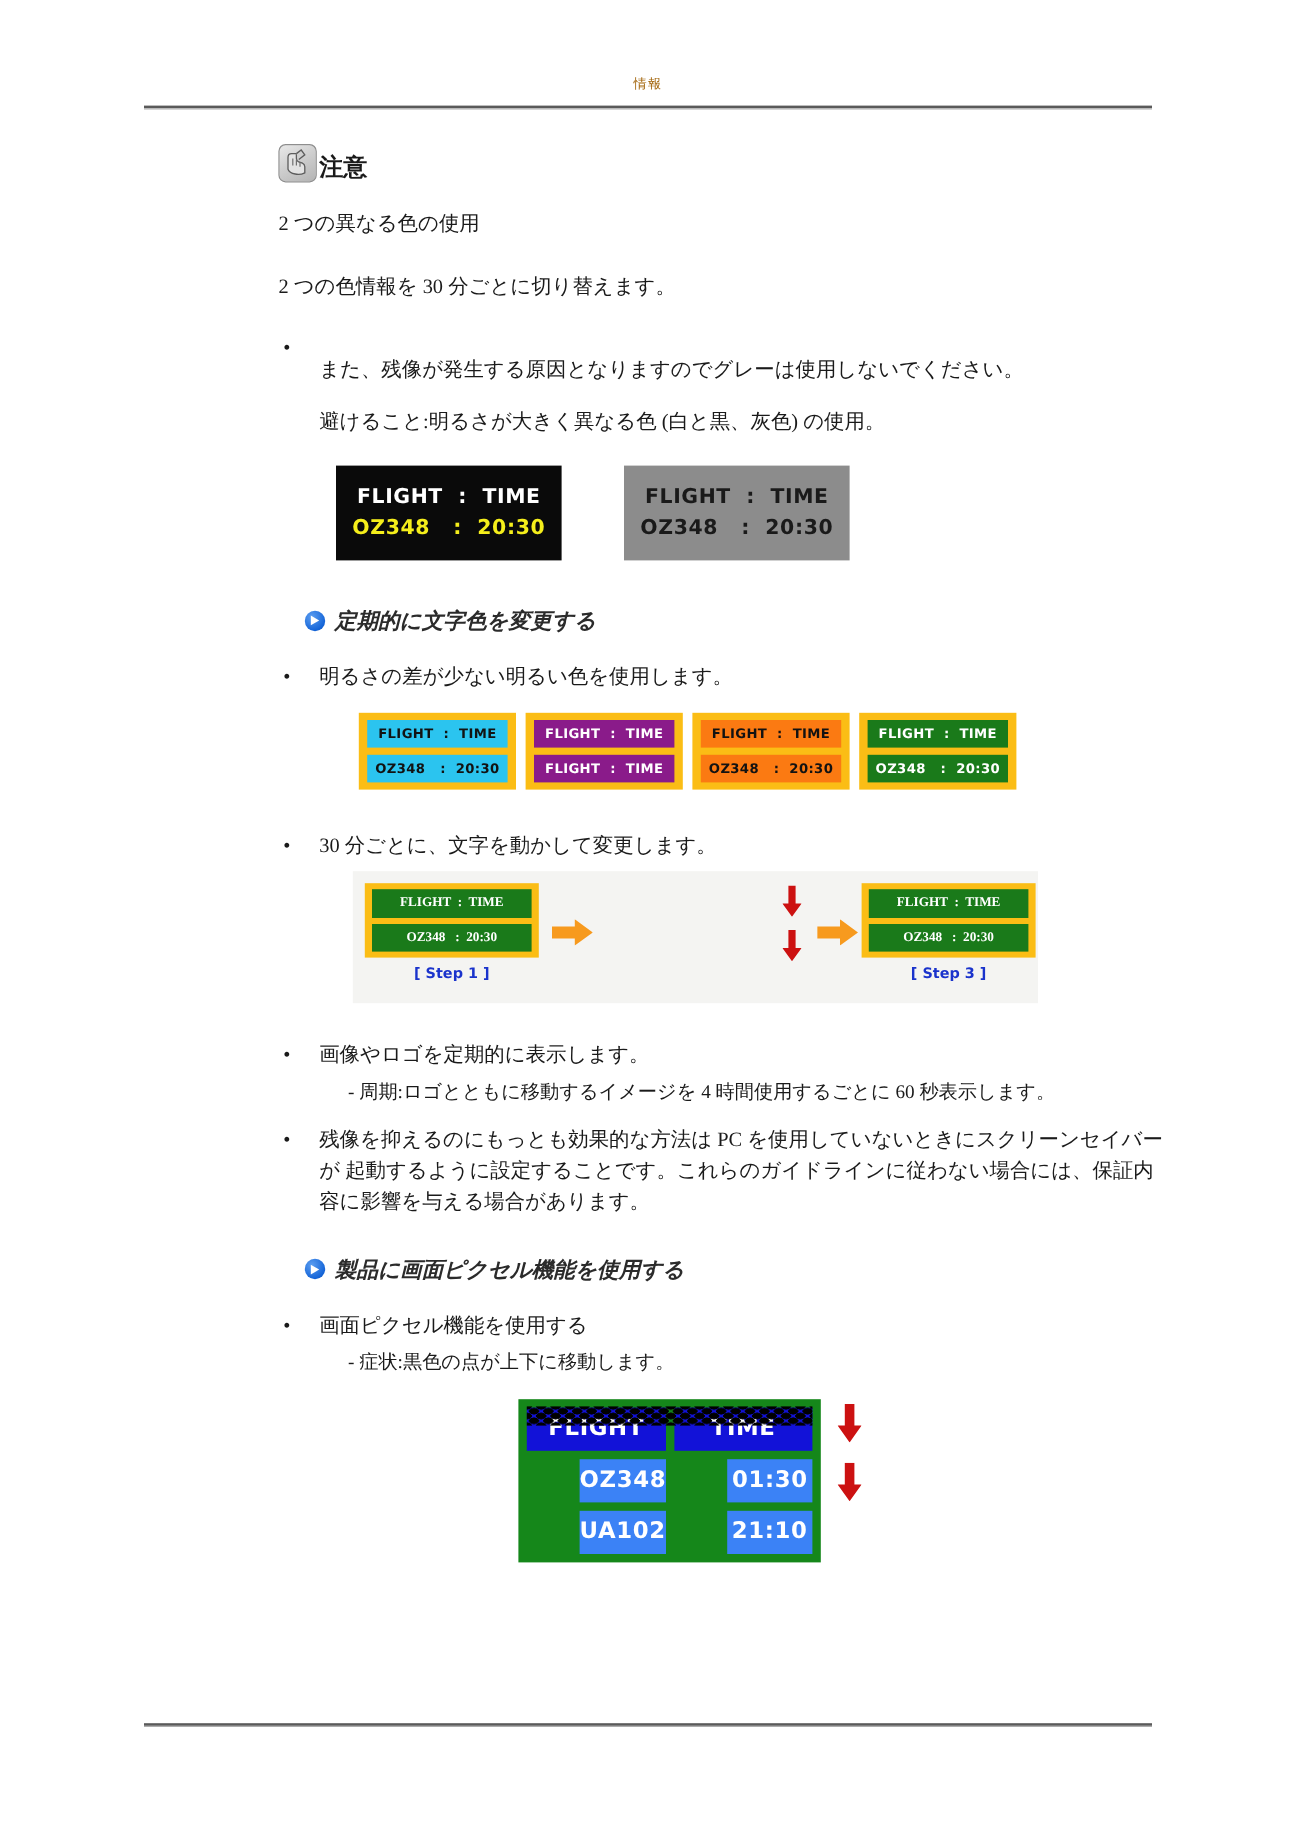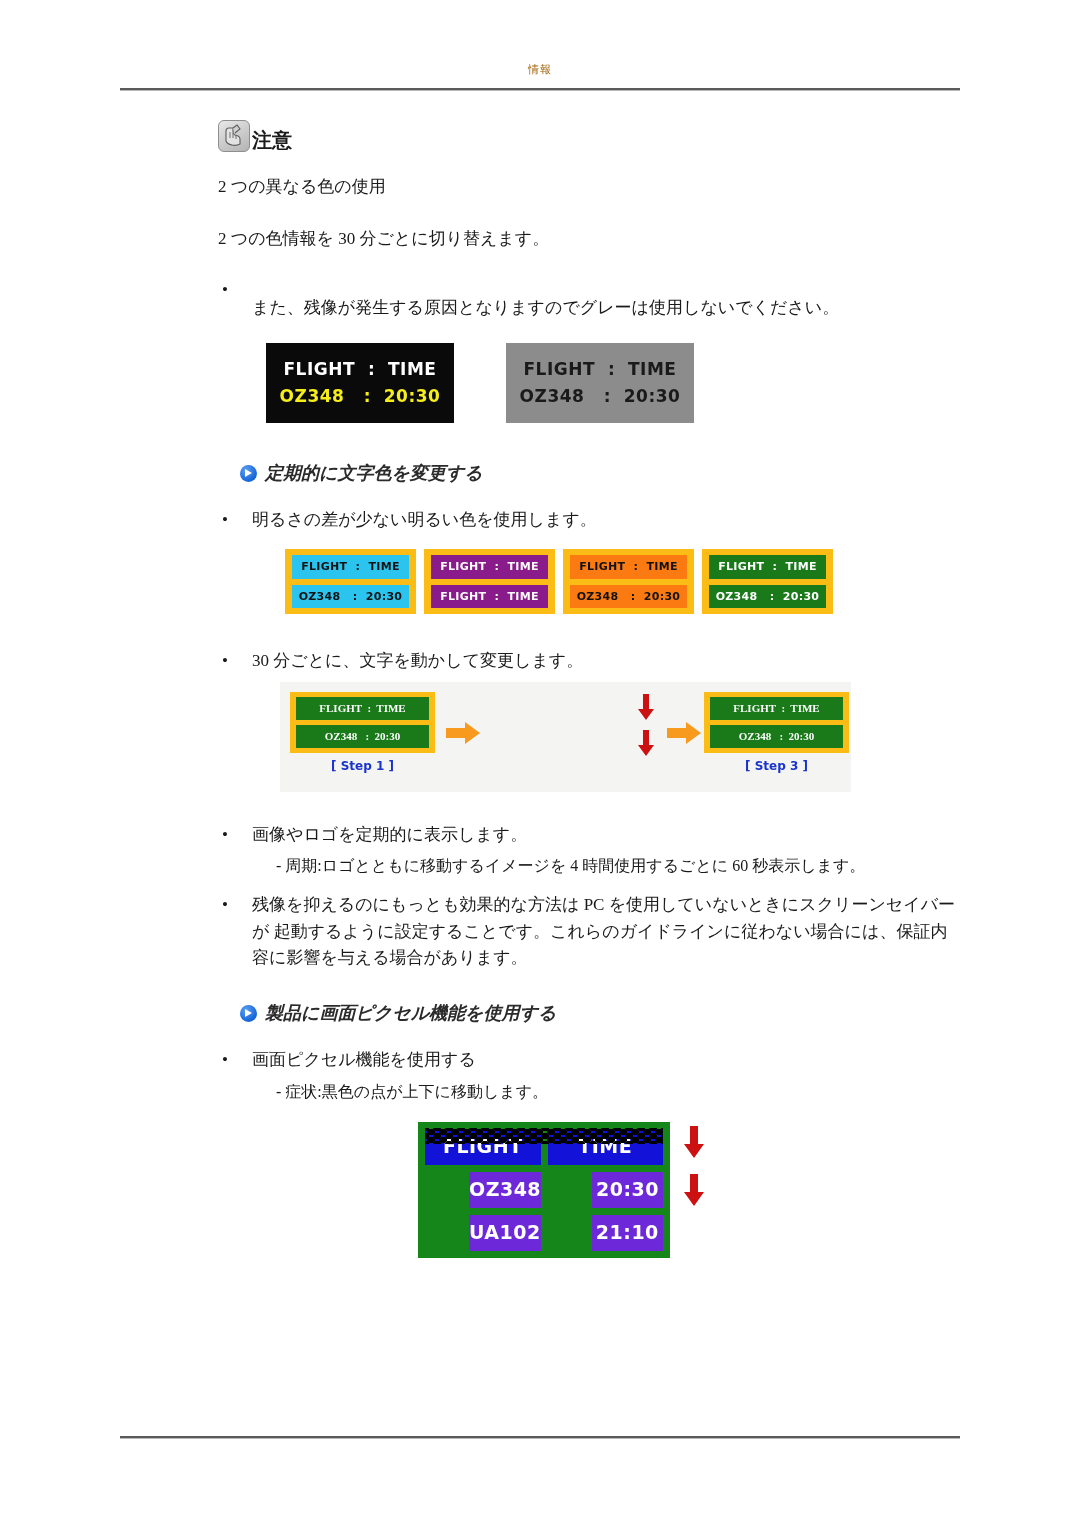--- a/index.html
+++ b/index.html
@@ -37,21 +37,21 @@
   .rule-bottom {
     position: absolute;
     left: 120px; right: 120px; top: 1436px;
     height: 2px;
     background: #5a5a5a;
     border-bottom: 1px solid #b9b9b9;
   }
 
   .content {
     position: absolute;
-    left: 218px; top: 120px;
+    left: 232px; top: 120px;
     width: 740px;
   }
 
   
   .note-head {
     display: flex;
     align-items: flex-end;
     gap: 2px;
     margin-bottom: 22px;
   }
@@ -253,21 +253,21 @@
     text-align: center;
     padding: 8px 0;
     color: #ffffff;
     font-family: "DejaVu Sans", "Liberation Sans", sans-serif;
     font-size: 19px;
     font-weight: 700;
     letter-spacing: 0.5px;
     line-height: 1.05;
   }
   .pixel-board .prow.head .pcell { background: #1212d8; }
-  .pixel-board .prow.body .pcell { background: #6d28d9; margin-left: 44px; }
+  .pixel-board .prow.body .pcell { background: #3b82f6; margin-left: 44px; }
   .dots-overlay {
     position: absolute;
     left: 7px; top: 6px;
     width: 238px; height: 16px;
     background-image:
       radial-gradient(#000 48%, transparent 52%),
       radial-gradient(#000 48%, transparent 52%);
     background-size: 12px 8px, 12px 8px;
     background-position: 0 0, 6px 4px;
     pointer-events: none;
@@ -300,20 +300,21 @@
       <span class="note-head-text">注意</span>
     </div>
 
     <p class="para">2 つの異なる色の使用</p>
     <p class="para">2 つの色情報を 30 分ごとに切り替えます。</p>
 
     <div class="bullet-row">
       <span class="bullet-dot">•</span>
       <span class="bullet-body">
         <span class="sub">また、残像が発生する原因となりますのでグレーは使用しないでください。</span>
+        <span class="sub">避けること:明るさが大きく異なる色 (白と黒、灰色) の使用。</span>
       </span>
     </div>
 
     <div class="plain-row fig">
       <div class="board plain-board" style="background:#0a0a0a;">
         <div class="l1" style="color:#ffffff;">FLIGHT  :  TIME</div>
         <div class="l2" style="color:#f5ee1b;">OZ348   :  20:30</div>
       </div>
       <div class="board plain-board" style="background:#8c8c8c;">
         <div class="l1" style="color:#1a1a1a;">FLIGHT  :  TIME</div>
@@ -419,21 +420,21 @@
     <div class="dash-line">- 症状:黒色の点が上下に移動します。</div>
 
     <div class="pixel-fig fig">
       <div class="pixel-board">
         <div class="prow head">
           <div class="pcell">FLIGHT</div>
           <div class="pcell">TIME</div>
         </div>
         <div class="prow body">
           <div class="pcell">OZ348</div>
-          <div class="pcell">20:30</div>
+          <div class="pcell">01:30</div>
         </div>
         <div class="prow body">
           <div class="pcell">UA102</div>
           <div class="pcell">21:10</div>
         </div>
         <div class="dots-overlay"></div>
       </div>
       <div class="pixel-arrows">
         <svg width="20" height="32" viewBox="0 0 20 32">
           <path d="M6 0 L14 0 L14 18 L20 18 L10 32 L0 18 L6 18 Z" fill="#cc1111"></path>

